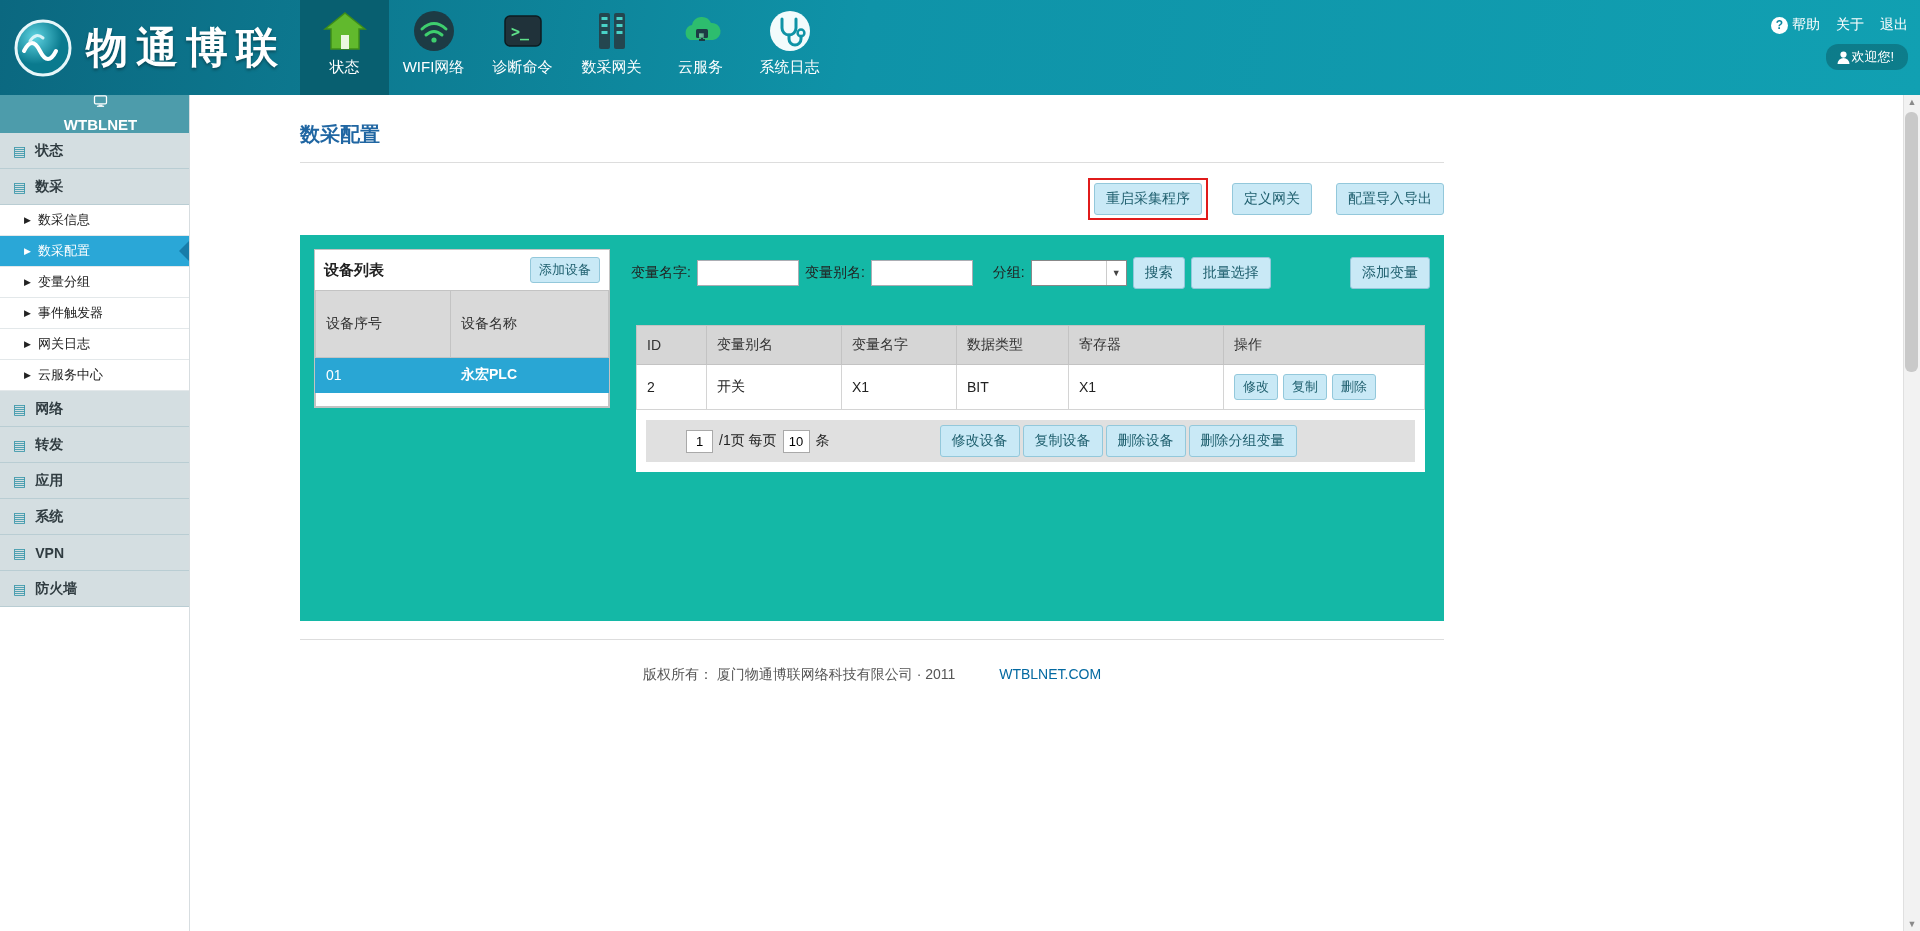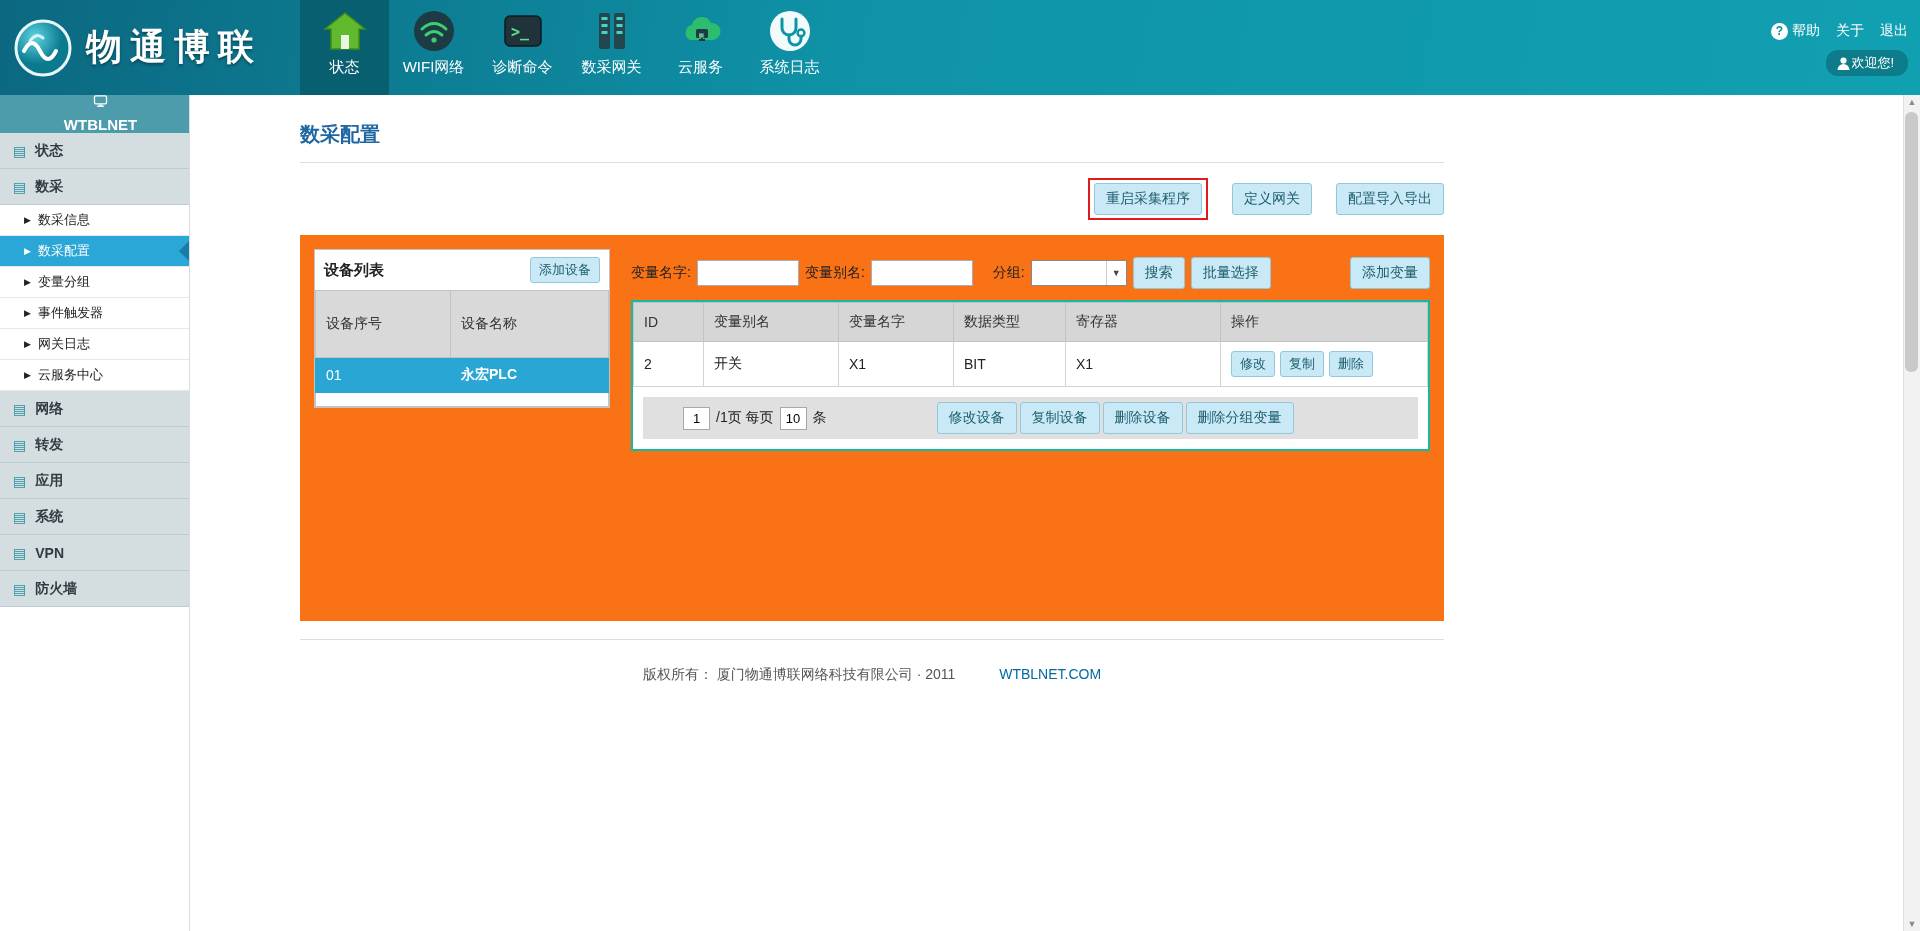--- a/index.html
+++ b/index.html
@@ -2,27 +2,27 @@
 <html><head>
 <meta charset="utf-8">
 <style>
   * { margin:0; padding:0; box-sizing:border-box; }
   html,body { width:1920px; height:931px; overflow:hidden; font-family:"Liberation Sans","DejaVu Sans",sans-serif; background:#fff; }
 
   
   .header { position:relative; height:95px; background:linear-gradient(100deg,#0b6880 0%,#0f93a8 45%,#11a0b2 100%); display:flex; }
   .logo-zone { display:flex; align-items:center; padding-left:14px; width:300px; }
   .logo-circle { width:58px; height:58px; margin-right:14px; }
-  .logo-text { color:#fff; font-size:36px; font-weight:bold; letter-spacing:8px; text-shadow:0 2px 3px rgba(0,0,0,.35); }
+  .logo-text { color:#fff; font-size:42px; font-weight:bold; letter-spacing:8px; text-shadow:0 2px 3px rgba(0,0,0,.35); }
   .topnav { display:flex; height:95px; }
   .nav-item { width:89px; height:95px; text-align:center; padding-top:7px; cursor:pointer; }
   .nav-item.active { background:#085f70; }
   .nav-icn { width:48px; height:48px; margin:0 auto; display:flex; align-items:center; justify-content:center; }
   .nav-label { color:#fff; font-size:15px; margin-top:3px; }
-  .header-right { position:absolute; right:12px; top:22px; text-align:right; }
+  .header-right { position:absolute; right:12px; top:16px; text-align:right; }
   .top-links { color:#fff; font-size:14px; display:flex; align-items:center; gap:16px; justify-content:flex-end; }
   .top-links span.lnk { cursor:pointer; }
   .help-q { display:inline-flex; width:17px; height:17px; border-radius:50%; background:#fff; color:#0d87a0; font-weight:bold; font-size:12px; align-items:center; justify-content:center; margin-right:4px; }
   .welcome-pill { margin-top:10px; display:inline-flex; align-items:center; background:rgba(0,0,0,.22); border-radius:12px; padding:4px 14px 4px 10px; color:#fff; font-size:13px; }
 
   
   .app { display:flex; height:836px; }
   .sidebar { width:190px; background:#fff; border-right:1px solid #d7dde0; }
   .sb-head { height:38px; background:#4d9cab; color:#fff; font-size:15px; font-weight:bold; display:flex; align-items:center; gap:9px; padding-left:12px;flex-direction:column; }
   .sb-item { height:36px; background:#d4dee1; border-bottom:1px solid #b9cdd3; display:flex; align-items:center; gap:9px; padding-left:13px; font-size:14px; font-weight:bold; color:#303c41; cursor:pointer; }
@@ -38,41 +38,41 @@
   .page-title { padding-top:26px; font-size:20px; font-weight:bold; color:#2066a2; }
   .rule { border:none; border-top:1px solid #ddd; margin-top:14px; }
 
   
   .btn { display:inline-block; background:#c9e9f6; border:1px solid #93c8db; color:#20606f; font-size:14px; padding:6px 11px; border-radius:3px; cursor:pointer; white-space:nowrap; font-family:inherit; }
   .btn.sm { font-size:13px; padding:3px 8px; }
   .actions-row { display:flex; justify-content:flex-end; align-items:center; gap:24px; margin-top:16px; height:40px; }
   .red-box { border:2px solid #e01b1b; padding:3px 4px; }
 
   
-  .panel { background:#f97316; margin-top:16px; height:386px; padding:14px; display:flex; gap:21px; }
+  .panel { background:#14b8a6; margin-top:16px; height:386px; padding:14px; display:flex; gap:21px; }
 
   .device-panel { width:296px; background:#fff; border:1px solid #c3c3c3; align-self:flex-start; }
   .device-title-row { display:flex; align-items:center; justify-content:space-between; padding:7px 9px; }
   .device-title { font-size:15px; font-weight:bold; color:#222; }
   .dev-table { width:100%; border-collapse:collapse; table-layout:fixed; font-size:14px; }
   .dev-table th { background:#d9d9d9; border:1px solid #c3c3c3; text-align:left; font-weight:normal; color:#333; padding:24px 10px; }
   .dev-table td { border:1px solid #c3c3c3; padding:8px 10px; }
   .dev-row-selected td { background:#29a6d4; color:#fff; border-color:#29a6d4; }
   .dev-row-selected td + td { border-left:1px solid #fff; font-weight:bold; }
   .dev-empty td { height:14px; padding:2px; }
 
   .right-zone { flex:1; }
   .search-row { display:flex; align-items:center; gap:6px; font-size:14px; color:#222; margin-top:8px; }
   .search-row label { white-space:nowrap; }
   .txt { width:102px; height:26px; border:1px solid #abadb3; background:#fff; padding:0 6px; font-size:13px; font-family:inherit; }
   .sel { width:96px; height:26px; border:1px solid #888; background:#fff; display:flex; align-items:center; justify-content:flex-end; cursor:pointer; }
   .sel .chev { font-size:9px; color:#444; padding:0 5px; border-left:1px solid #ccc; line-height:24px; }
   .push { margin-left:auto; }
 
-  .table-zone { margin-top:11px; background:#fff; border:2px solid #14b8a6; }
+  .table-zone { margin-top:31px; background:#fff; border:5px solid #14b8a6; }
   .var-table { width:100%; border-collapse:collapse; table-layout:fixed; font-size:14px; }
   .var-table th { background:#d6d6d6; border:1px solid #c3c3c3; text-align:left; font-weight:normal; color:#333; padding:10px; }
   .var-table td { border:1px solid #d4d4d4; padding:9px 10px; color:#222; background:#fff; }
   .ops { display:flex; gap:5px; }
 
   .pagination-band { margin:10px; background:#e0e0e0; height:42px; display:flex; align-items:center; font-size:14px; color:#222; padding-left:40px; gap:6px; }
   .pg-input { width:27px; height:23px; border:1px solid #a9a9a9; background:#fff; text-align:center; font-size:13px; font-family:inherit; }
   .pg-btns { display:flex; gap:3px; margin-left:104px; }
 
   

